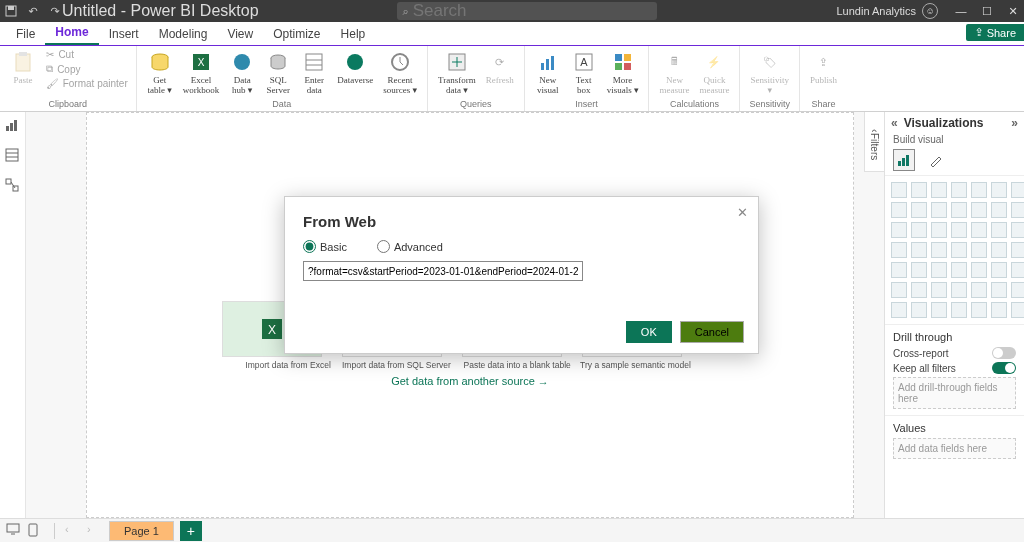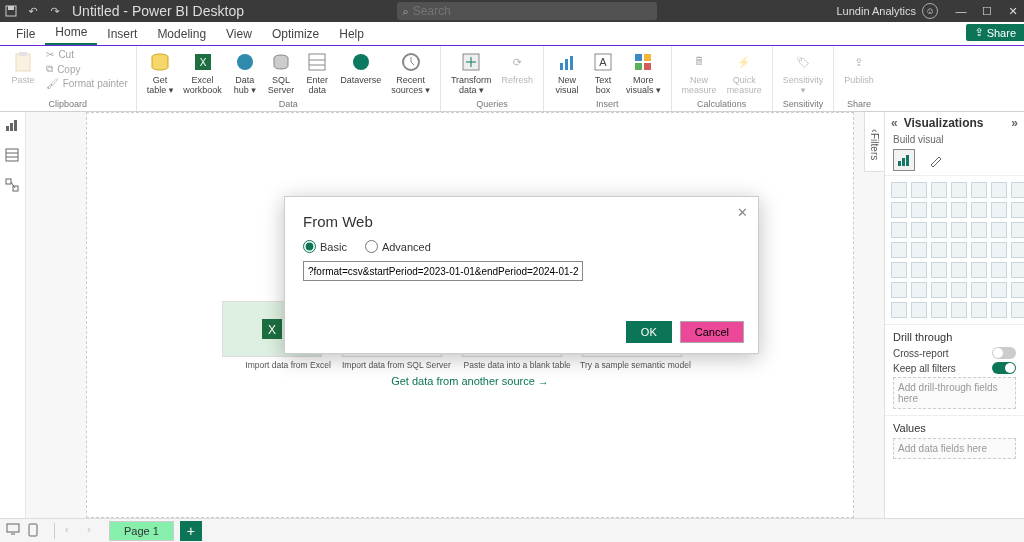--- a/index.html
+++ b/index.html
@@ -2,43 +2,43 @@
 <html><head>
 <meta charset="utf-8">
 <style>
   * { box-sizing: border-box; margin: 0; padding: 0; font-family: "Segoe UI", sans-serif; }
   body { width: 1024px; height: 542px; overflow: hidden; background: #fff; font-size: 11px; color: #333; position: relative; }
 
   
   .titlebar { height: 22px; background: #3a3a3a; color: #ddd; display: flex; align-items: center; padding: 0 4px; }
   .titlebar .qat { display: flex; gap: 8px; align-items: center; }
   .titlebar .qat .ic { width: 14px; height: 14px; display:flex; align-items:center; justify-content:center; color:#ccc; }
-  .titlebar .title { margin-left: 10px; font-size: 14px; color: #ddd; }
+  .titlebar .title { margin-left: 0; font-size: 16px; color: #ddd; }
   .titlebar .spacer { flex: 1; }
   .searchbox { width: 260px; height: 18px; background: #525252; border-radius: 3px; display:flex; align-items:center; padding:0 6px; gap:4px; color:#aaa; margin-right: 180px; }
-  .searchbox input { background: transparent; border: none; outline: none; color:#ccc; font-size: 12px; flex:1; }
+  .searchbox input { background: transparent; border: none; outline: none; color:#ccc; font-size: 17px; flex:1; }
   .titlebar .user { display:flex; align-items:center; gap:6px; margin-right: 8px; font-size:11px; }
   .titlebar .user .avatar { width:16px; height:16px; border-radius:50%; border:1px solid #aaa; display:flex;align-items:center;justify-content:center;font-size:9px; }
   .titlebar .wctl { display:flex; gap:12px; margin-left:8px; }
   .titlebar .wctl span { width:14px; text-align:center; }
 
   
   .menurow { height: 24px; background:#fff; display:flex; align-items:flex-end; padding:0 6px; border-bottom:1px solid #6d28d9; position:relative; }
   .menurow .tab { padding: 4px 10px; font-size: 12px; color:#444; cursor:pointer; }
-  .menurow .tab.active { color:#404040; border-bottom:2px solid #0c7557; font-weight:400; }
+  .menurow .tab.active { color:#6d28d9; border-bottom:2px solid #0c7557; font-weight:700; }
   .share-btn { position:absolute; right:0; top:2px; background:#0c7557; color:#fff; padding:2px 8px; font-size:11px; border-radius:2px 0 0 2px; display:flex; align-items:center; gap:3px;}
 
   
   .ribbon { height: 66px; background:#fff; display:flex; border-bottom:1px solid #d0d0d0; }
   .ribbon-group { border-right:1px solid #e5e5e5; padding:2px 6px 0 6px; display:flex; flex-direction:column; justify-content:space-between; }
   .ribbon-group .items { display:flex; gap:2px; align-items:flex-start; }
   .ribbon-group .label { font-size:9px; color:#777; text-align:center; padding-bottom:2px; }
   .rbtn { display:flex; flex-direction:column; align-items:center; padding:2px 4px; min-width:34px; cursor:pointer; }
   .rbtn .ic { width:24px; height:24px; display:flex; align-items:center; justify-content:center; }
-  .rbtn .txt { font-size:9px; color:#444; text-align:center; line-height:1.1; margin-top:2px; }
+  .rbtn .txt { font-size:9px; color:#444; text-align:center; line-height:1.1; margin-top:2px;font-family:Liberation Serif, serif; }
   .rbtn.dim .txt, .rbtn.dim .ic { opacity:.4; }
   .rbtn-small { display:flex; align-items:center; gap:4px; font-size:10px; color:#666; padding:1px 2px; opacity:.6; }
   .clip-col { display:flex; flex-direction:column; gap:1px; margin-left:2px; }
 
   
   .leftrail { position:absolute; left:0; top:112px; bottom:24px; width:26px; background:#fff; border-right:1px solid #e5e5e5; display:flex; flex-direction:column; align-items:center; gap:14px; padding-top:6px; }
   .leftrail .ic { width:16px; height:16px; color:#666; }
 
   
   .canvas-wrap { position:absolute; left:26px; top:112px; right:140px; bottom:24px; background:#f7f7f7; overflow:hidden; }
@@ -46,29 +46,29 @@
 
   
   .startcards { position:absolute; left:135px; top:188px; display:flex; gap:20px; }
   .startcard { width:100px; height:56px; background:#fff; border:1px solid #ddd; display:flex; align-items:center; justify-content:center; font-size:9px; color:#555; position:relative; }
   .startcard.excel { background:#def0e1; }
   .startcard .lbl { position:absolute; bottom:-14px; width:120%; left:-10%; text-align:right; font-size:8.5px; color:#555; white-space:normal; }
   .getdata-link { position:absolute; left:50%; transform:translateX(-50%); top:262px; font-size:11px; color:#0c7557; }
 
   
   .modal { position:absolute; left:284px; top:196px; width:475px; height:158px; background:#fff; box-shadow:0 4px 20px rgba(0,0,0,.25); border:1px solid #ccc; padding:16px 18px 12px 18px; }
-  .modal h2 { font-size:15px; font-weight:400; color:#333; margin-bottom:10px; }
+  .modal h2 { font-size:15px; font-weight:700; color:#333; margin-bottom:10px; }
   .modal .close { position:absolute; right:10px; top:8px; color:#888; cursor:pointer; font-size:13px; }
-  .modal .radios { display:flex; gap:18px; font-size:11px; align-items:center; margin-bottom:8px; }
+  .modal .radios { display:flex; gap:30px; font-size:11px; align-items:center; margin-bottom:8px; }
   .modal .radios label { display:flex; align-items:center; gap:4px; }
   .modal .radios input { accent-color:#0c7557; }
   .modal .fieldlabel { font-size:10px; color:#555; margin-bottom:2px; }
   .modal input[type=text] { width:280px; height:20px; border:1px solid #888; font-size:10px; padding:0 4px; }
   .modal .buttons { position:absolute; right:14px; bottom:10px; display:flex; gap:8px;border-radius:10px; }
-  .modal .buttons button { height:22px; padding:0 14px; font-size:11px; border:1px solid #aaa; background:#ec4899; cursor:pointer; }
+  .modal .buttons button { height:22px; padding:0 14px; font-size:11px; border:1px solid #aaa; background:#4d7c0f; cursor:pointer; }
   .modal .buttons button.primary { background:#0c7557; color:#fff; border-color:#0c7557; }
 
   
   .rightpane { position:absolute; right:0; top:112px; bottom:24px; width:140px; background:#fff; border-left:1px solid #e0e0e0; display:flex; flex-direction:column; }
   .rp-header { display:flex; align-items:center; padding:4px 6px; font-size:12px; font-weight:600; color:#333; gap:6px; }
   .rp-header .chev { color:#666; }
   .rp-sub { font-size:10px; color:#666; padding:0 0 4px 8px; }
   .rp-tabs { display:flex; gap:10px; padding:0 8px 4px 8px; border-bottom:1px solid #eee; }
   .rp-tabs .t { width:22px; height:22px; border:1px solid transparent; display:flex;align-items:center;justify-content:center; }
   .rp-tabs .t.active { border-color:#888; background:#f2f2f2; }
@@ -83,21 +83,21 @@
   .toggle.on .knob { left:13px; }
   .row { display:flex; justify-content:space-between; align-items:center; margin:3px 0; }
 
   
   .filters-tab { position:absolute; right:140px; top:112px; width:20px; height:60px; border-left:1px solid #e0e0e0; border-bottom:1px solid #e0e0e0; background:#fff; writing-mode:vertical-rl; text-orientation:mixed; font-size:10px; color:#555; display:flex; align-items:center; justify-content:center; padding-top:6px; }
 
   
   .pagebar { position:absolute; left:0; right:0; bottom:0; height:24px; background:#f5f5f5; border-top:1px solid #ddd; display:flex; align-items:center; gap:6px; padding:0 6px; }
   .pagebar .ic { width:16px; height:16px; color:#666; }
   .pagebar .sep { width:1px; height:16px; background:#ccc; margin:0 4px; }
-  .pagetab { padding:3px 14px; background:#86efac; border:1px solid #ccc; font-size:11px; }
+  .pagetab { padding:3px 14px; background:#fdba74; border:1px solid #ccc; font-size:11px; }
   .addpage { width:22px; height:20px; background:#0c7557; color:#fff; display:flex; align-items:center; justify-content:center; font-size:14px; }
 
   svg { display:block; }
 </style>
 </head>
 <body>
 
 <div class="titlebar">
   <div class="qat">
     <span class="ic">

